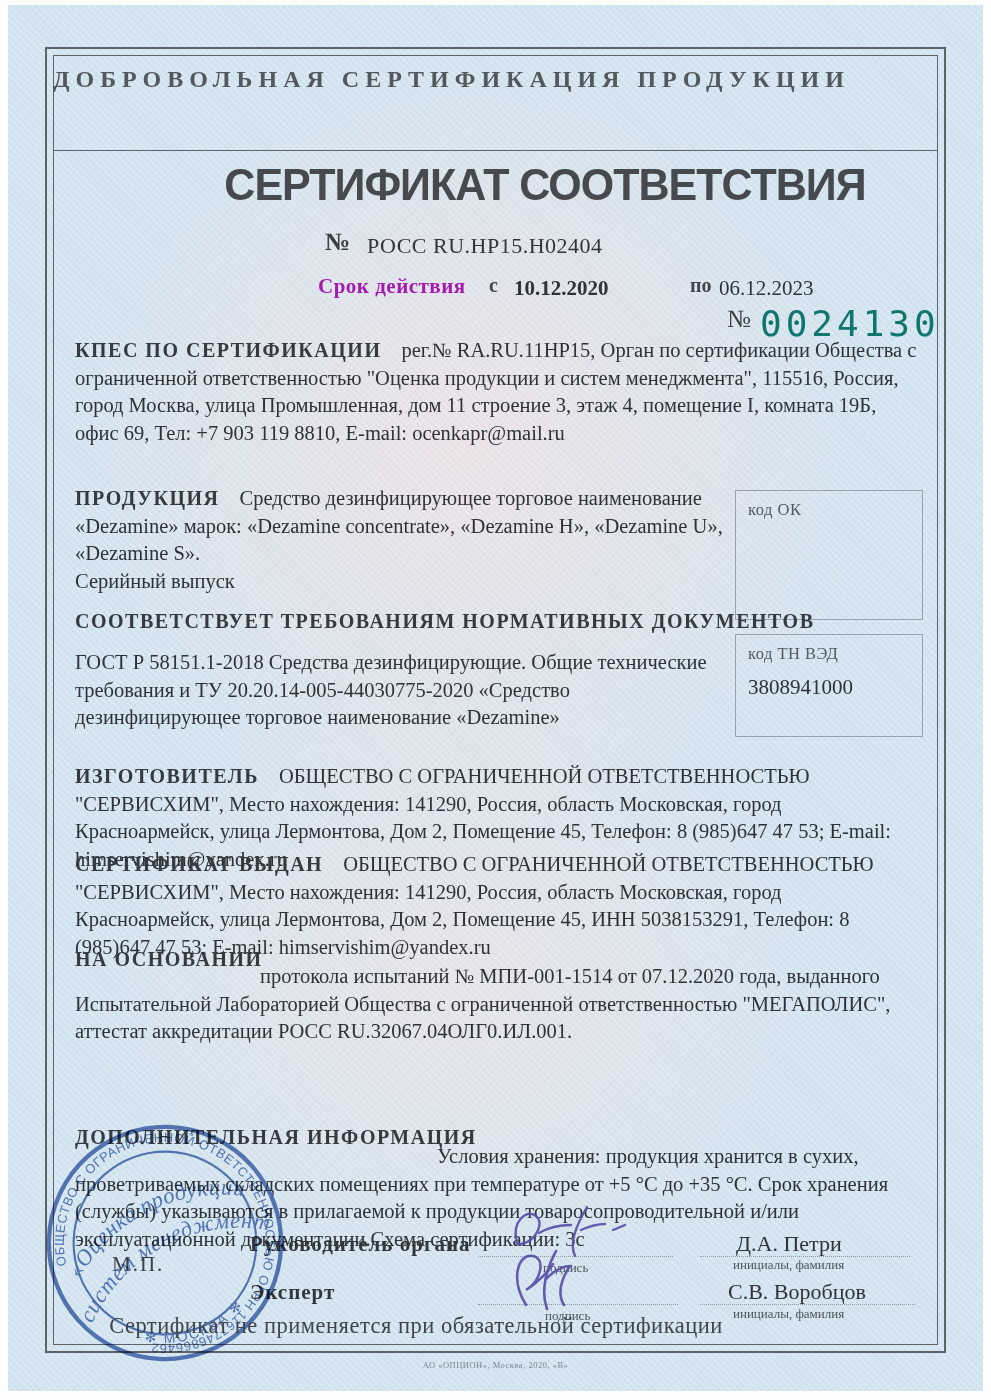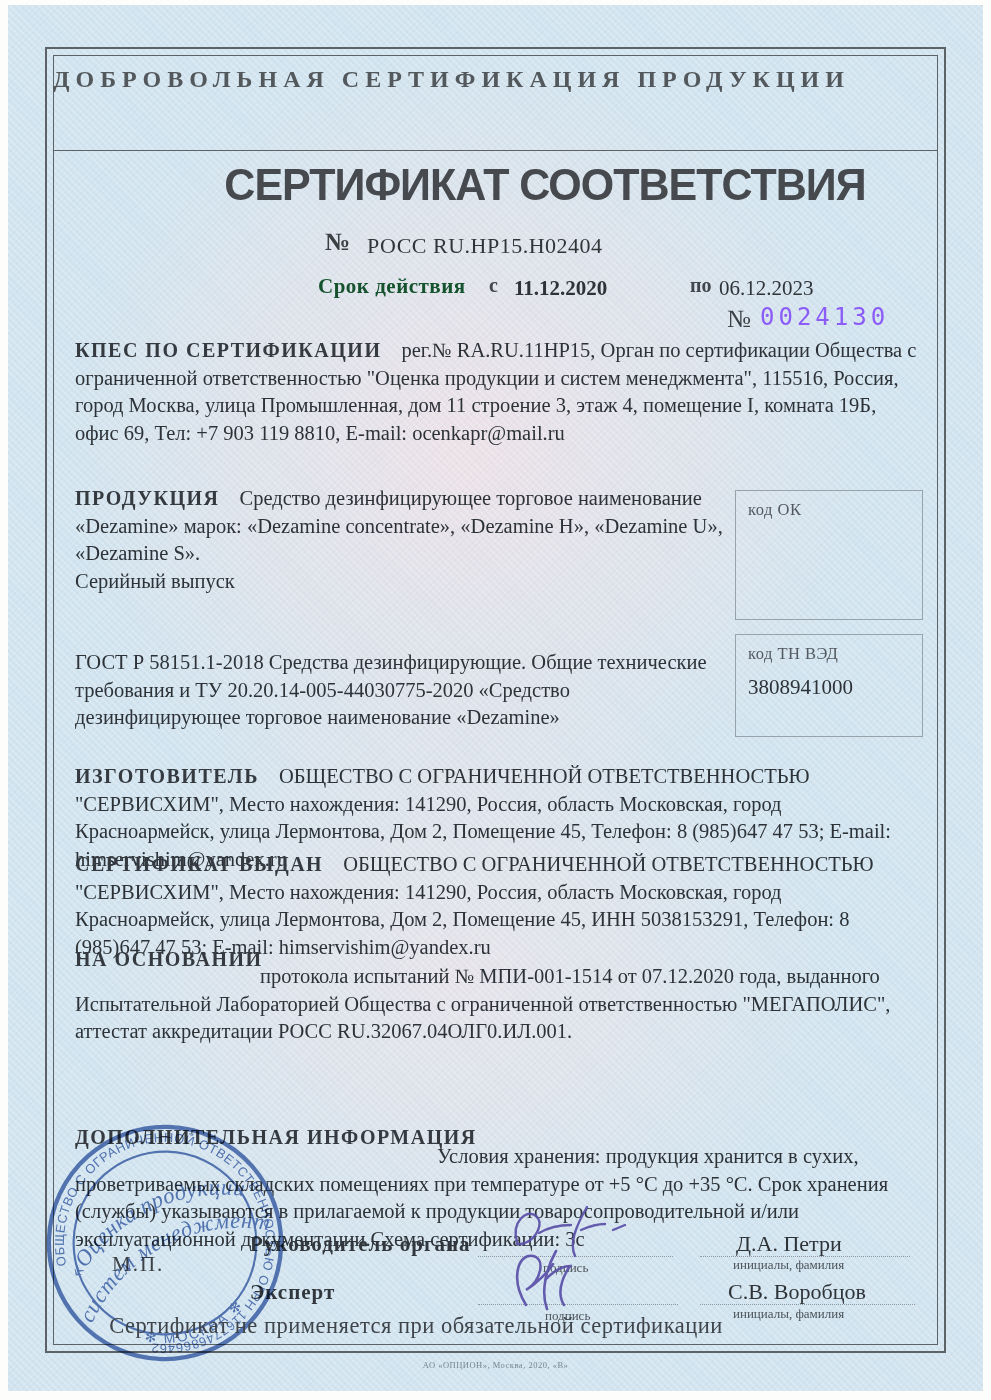--- a/index.html
+++ b/index.html
@@ -39,28 +39,28 @@
   .doc-title{
     position:absolute; left:140px; top:160px; width:810px; text-align:center;
     font-family:"Liberation Sans", sans-serif; font-weight:bold;
     font-size:43px; letter-spacing:-1px; color:#46494d;
     transform:scaleY(1.04);
   }
   
   .abs{ position:absolute; }
   .no-sign{ left:325px; top:228px; font-size:25px; font-weight:bold; color:#3b4045; }
   .no-value{ left:367px; top:233px; font-size:22px; font-weight:normal; color:#30353a; letter-spacing:0.5px; }
-  .v-label{ left:318px; top:274px; font-size:21px; font-weight:bold; color:#14532d; letter-spacing:0.5px; }
+  .v-label{ left:318px; top:274px; font-size:21px; font-weight:bold; color:#a21caf; letter-spacing:0.5px; }
   .v-c   { left:489px; top:274px; font-size:20px; font-weight:bold; color:#41474c; }
   .v-from{ left:514px; top:276px; font-size:21px; font-weight:bold; color:#2e3338; }
   .v-po  { left:690px; top:274px; font-size:20px; font-weight:bold; color:#41474c; }
   .v-to  { left:719px; top:276px; font-size:21px; font-weight:normal; color:#2e3338; }
   .blank-no-sign{ left:727px; top:305px; font-size:25px; color:#3b4045; }
   .blank-no-value{ left:760px; top:303px; font-family:"DejaVu Sans Mono", monospace;
-    font-size:24px; letter-spacing:4px; color:#8b5cf6; }
+    font-size:36px; letter-spacing:4px; color:#0f766e; }
   
   .sec{ position:absolute; left:75px; font-size:20.5px; line-height:27.5px; color:#2c3237; }
   .sec .h{ font-weight:bold; font-size:20px; letter-spacing:1.5px; color:#343a40; margin-right:20px; }
   .h-block{ position:absolute; left:75px; font-weight:bold; font-size:20px;
     letter-spacing:1.5px; color:#343a40; }
   .w-full{ width:843px; }
   .w-narrow{ width:660px;margin-top:8px; }
   .indent-basis{ text-indent:185px; }
   .indent-add{ text-indent:362px; }
   .code-box{ position:absolute; left:735px; width:188px; border:1px solid #97a2ab;
@@ -92,40 +92,41 @@
 
   <div class="header-title">ДОБРОВОЛЬНАЯ СЕРТИФИКАЦИЯ ПРОДУКЦИИ</div>
   <div class="header-rule"></div>
   <div class="doc-title">СЕРТИФИКАТ СООТВЕТСТВИЯ</div>
 
   <span class="abs no-sign">№</span>
   <span class="abs no-value">РОСС RU.HP15.H02404</span>
 
   <span class="abs v-label">Срок действия</span>
   <span class="abs v-c">с</span>
-  <span class="abs v-from">11.12.2020</span>
+  <span class="abs v-from">10.12.2020</span>
   <span class="abs v-po">по</span>
   <span class="abs v-to">06.12.2023</span>
 
   <span class="abs blank-no-sign">№</span>
   <span class="abs blank-no-value">0024130</span>
 
   <p class="sec w-full" style="top:337px">
     <span class="h">КПЕС ПО СЕРТИФИКАЦИИ</span><span>рег.№ RA.RU.11HP15, Орган по сертификации Общества с ограниченной ответственностью "Оценка продукции и систем менеджмента", 115516, Россия, город Москва, улица Промышленная, дом 11 строение 3, этаж 4, помещение I, комната 19Б, офис 69, Тел: +7 903 119 8810, E-mail: ocenkapr@mail.ru</span>
   </p>
 
   <p class="sec w-narrow" style="top:477px">
     <span class="h">ПРОДУКЦИЯ</span><span>Средство дезинфицирующее торговое наименование «Dezamine» марок: «Dezamine concentrate», «Dezamine H», «Dezamine U», «Dezamine S».</span>
   </p>
   <div class="sec w-narrow" style="top:560px">Серийный выпуск</div>
 
   <div class="code-box" style="top:490px;height:130px">
     <div class="cap">код ОК</div>
   </div>
 
+  <div class="h-block" style="top:610px">СООТВЕТСТВУЕТ ТРЕБОВАНИЯМ НОРМАТИВНЫХ ДОКУМЕНТОВ</div>
   <p class="sec w-narrow" style="top:641px">ГОСТ Р 58151.1-2018 Средства дезинфицирующие. Общие технические требования и ТУ 20.20.14-005-44030775-2020 «Средство дезинфицирующее торговое наименование «Dezamine»</p>
 
   <div class="code-box" style="top:634px;height:103px">
     <div class="cap">код ТН ВЭД</div>
     <div class="val">3808941000</div>
   </div>
 
   <p class="sec w-full" style="top:763px">
     <span class="h">ИЗГОТОВИТЕЛЬ</span><span>ОБЩЕСТВО С ОГРАНИЧЕННОЙ ОТВЕТСТВЕННОСТЬЮ "СЕРВИСХИМ", Место нахождения: 141290, Россия, область Московская, город Красноармейск, улица Лермонтова, Дом 2, Помещение  45, Телефон: 8 (985)647 47 53; E-mail: himservishim@yandex.ru</span>
   </p>

